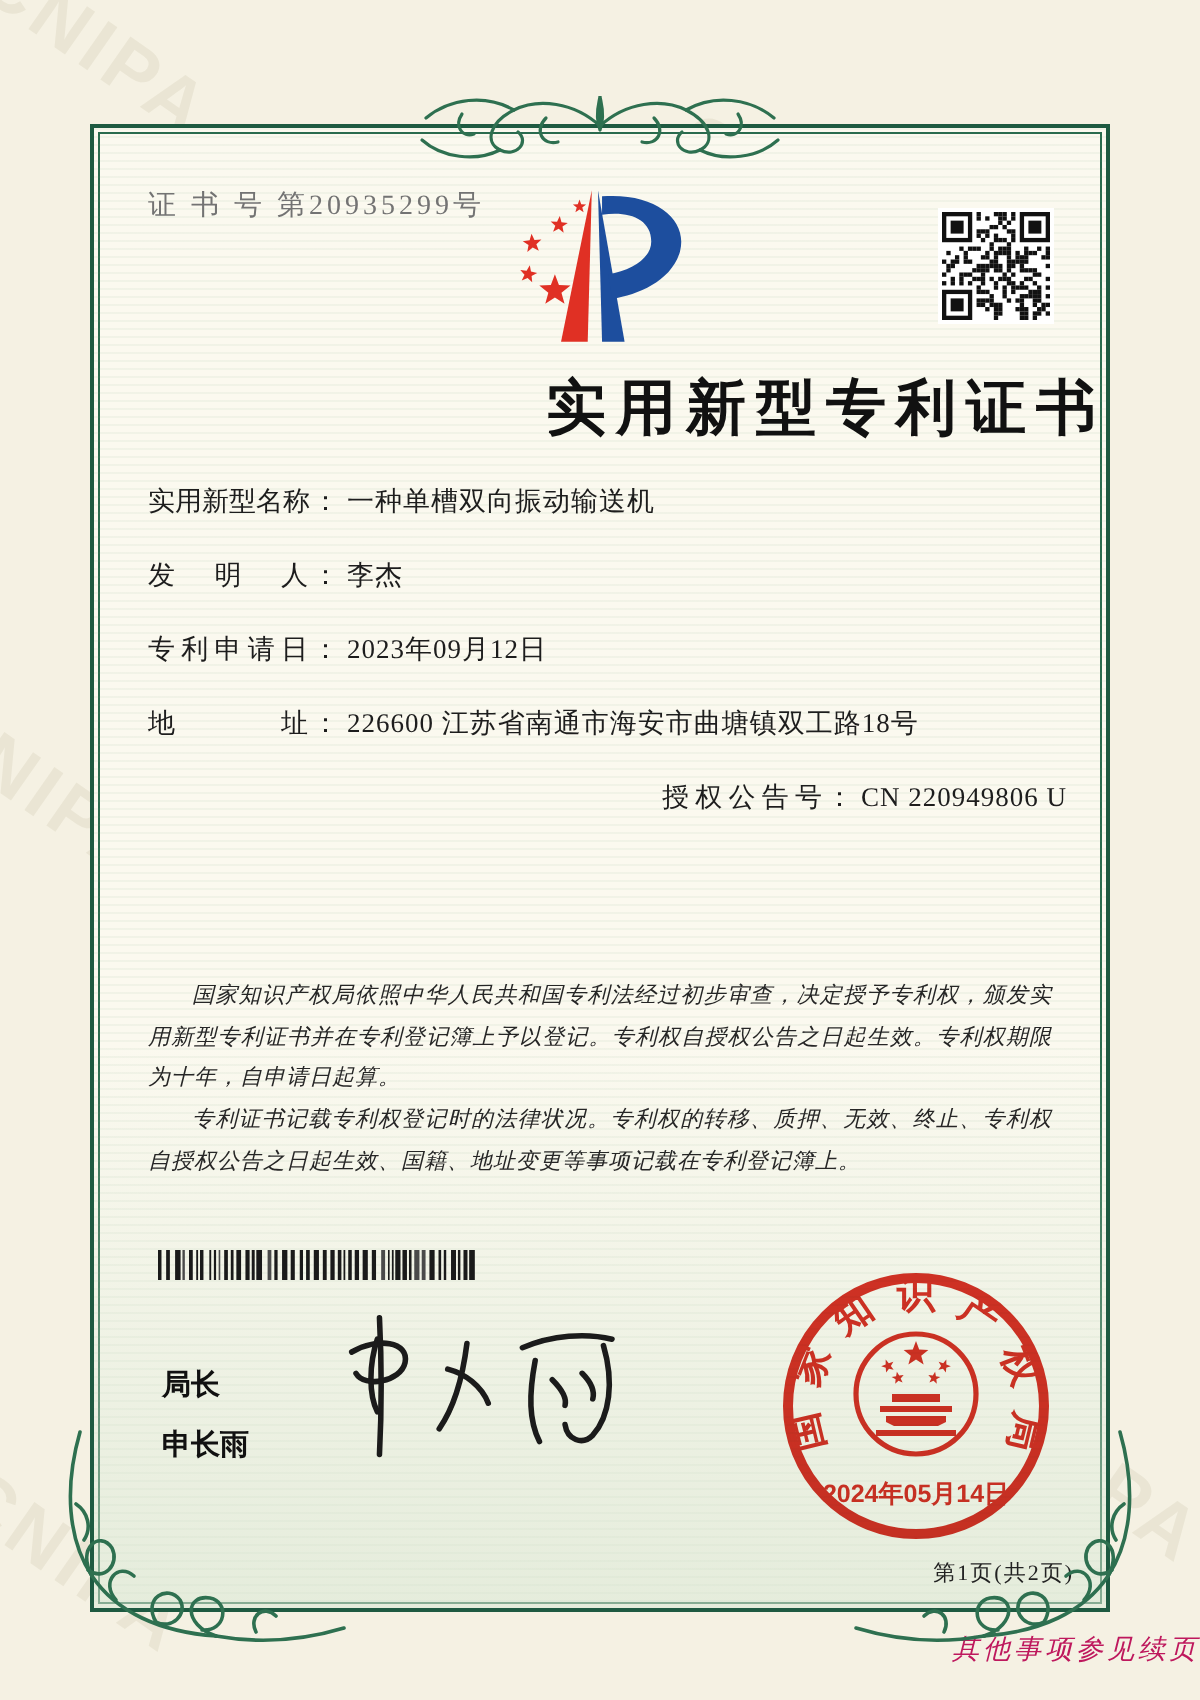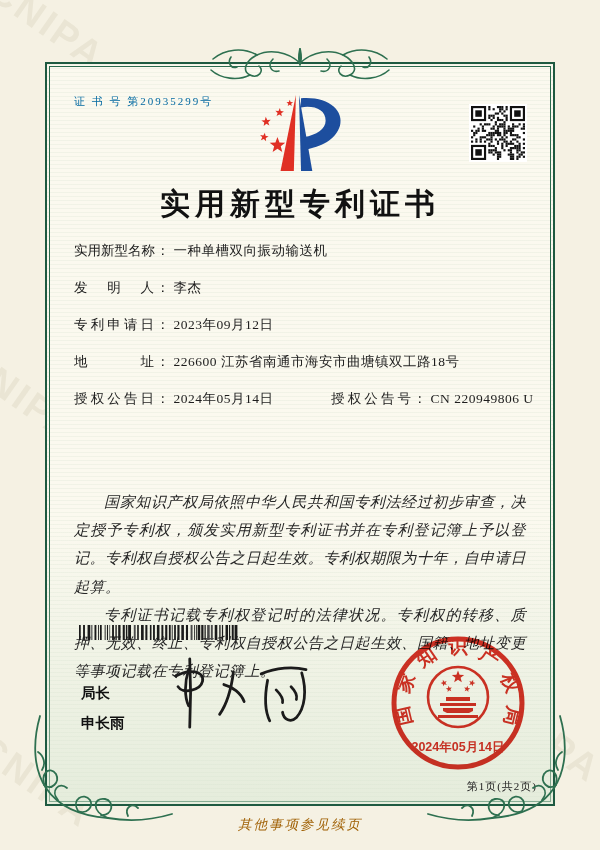--- a/index.html
+++ b/index.html
@@ -17,58 +17,58 @@
   .frame { position:absolute; left:45px; top:62px; width:510px; height:744px;
            border:2px solid #1e5a41; background:#fbf9ef; z-index:2; }
   .frame::before { content:""; position:absolute; inset:2px; border:1px solid #2a6b4e; pointer-events:none; }
   .frame::after  { content:""; position:absolute; inset:0;
       background:
         linear-gradient(180deg, rgba(220,232,214,0) 62%, rgba(211,226,204,.55) 100%),
         repeating-linear-gradient(180deg, rgba(110,160,120,.07) 0 1px, rgba(0,0,0,0) 1px 4px);
       pointer-events:none; }
   .frame > * { position:absolute; z-index:3; }
 
-  .cert-no { left:27px; top:30px; font-size:11px; letter-spacing:2px; color:#0369a1; }
+  .cert-no { left:27px; top:30px; font-size:14px; letter-spacing:2px; color:#737373; }
 
   .logo { left:50%; top:28px; transform:translateX(-50%); width:106px; height:82px; }
   .qr   { right:26px; top:40px; width:58px; height:58px; background:#fff; padding:2px; }
 
-  .title { left:0; right:0; top:120px; text-align:center; font-size:30px; font-weight:bold;
+  .title { left:0; right:0; top:120px; text-align:right; font-size:30px; font-weight:bold;
            letter-spacing:5px; color:#111; }
 
   .fields { left:27px; right:27px; top:178px; }
   .frow { height:18px; margin-bottom:19px; font-size:13.5px; color:#1d1d1d; white-space:nowrap; }
   .flabel { display:inline-block; width:80px; text-align:justify; text-align-last:justify; vertical-align:top; }
   .fcolon { display:inline-block; margin:0 4px 0 2px; }
   .fvalue { letter-spacing:.5px; }
   .grant-row { position:relative; }
   .grant-right { position:absolute; left:221px; top:0;margin-left:36px; }
 
-  .paras { left:27px; right:27px; top:424px; font-size:15px; line-height:1.88;
+  .paras { left:27px; right:27px; top:424px; font-size:11px; line-height:1.88;
            font-style:italic; color:#262626; text-align:justify; }
   .paras p { text-indent:2em; letter-spacing:.5px; }
 
   .barcode { left:32px; top:561px; width:160px; height:15px; }
 
   .signoff { left:34px; top:614px; font-family:"Liberation Sans","DejaVu Sans",sans-serif;
              font-size:14.5px; font-weight:bold; color:#111; line-height:30px; }
 
   .signature { left:105px; top:580px; width:180px; height:96px; }
 
   .seal { left:341px; top:569px; width:140px; height:140px; opacity:.95; mix-blend-mode:multiply; }
 
   .page-info { left:0; right:16px; bottom:10px; text-align:right; font-size:11px; color:#222; letter-spacing:1px; }
 
   .top-frieze { position:absolute; left:205px; top:44px; width:190px; height:38px; z-index:4; }
   .corner-flourish { position:absolute; width:150px; height:118px; z-index:4; }
   .corner-left  { left:28px; top:712px; }
   .corner-right { left:422px; top:712px; transform:scaleX(-1); }
 
-  .continuation { position:absolute; left:0; right:0; top:816px; text-align:center;
-                  font-size:13.5px; font-style:italic; letter-spacing:2px; color:#a16207; z-index:2; }
+  .continuation { position:absolute; left:0; right:0; top:816px; text-align:right;
+                  font-size:13.5px; font-style:italic; letter-spacing:2px; color:#be185d; z-index:2; }
 </style>
 </head>
 <body>
 
 <div class="page">
 
   <div class="wm" style="left:-18px; top:2px;">CNIPA</div>
   <div class="wm" style="left:330px; top:82px;">CNIPA</div>
   <div class="wm" style="left:330px; top:238px;">CNIPA</div>
   <div class="wm" style="left:-45px; top:375px;">CNIPA</div>
@@ -307,23 +307,20 @@
       <div class="frow">
         <span class="flabel">发明人</span><span class="fcolon">：</span><span class="fvalue">李杰</span>
       </div>
       <div class="frow">
         <span class="flabel">专利申请日</span><span class="fcolon">：</span><span class="fvalue">2023年09月12日</span>
       </div>
       <div class="frow">
         <span class="flabel">地址</span><span class="fcolon">：</span><span class="fvalue">226600 江苏省南通市海安市曲塘镇双工路18号</span>
       </div>
       <div class="frow grant-row">
-        <span>
-          <span class="flabel">授权公告日</span><span class="fcolon">：</span><span class="fvalue">2024年05月14日</span>
-        </span>
         <span class="grant-right">
           <span class="flabel">授权公告号</span><span class="fcolon">：</span><span class="fvalue">CN 220949806 U</span>
         </span>
       </div>
     </div>
 
     <div class="paras">
       <p>国家知识产权局依照中华人民共和国专利法经过初步审查，决定授予专利权，颁发实用新型专利证书并在专利登记簿上予以登记。专利权自授权公告之日起生效。专利权期限为十年，自申请日起算。</p>
       <p>专利证书记载专利权登记时的法律状况。专利权的转移、质押、无效、终止、专利权自授权公告之日起生效、国籍、地址变更等事项记载在专利登记簿上。</p>
     </div>

